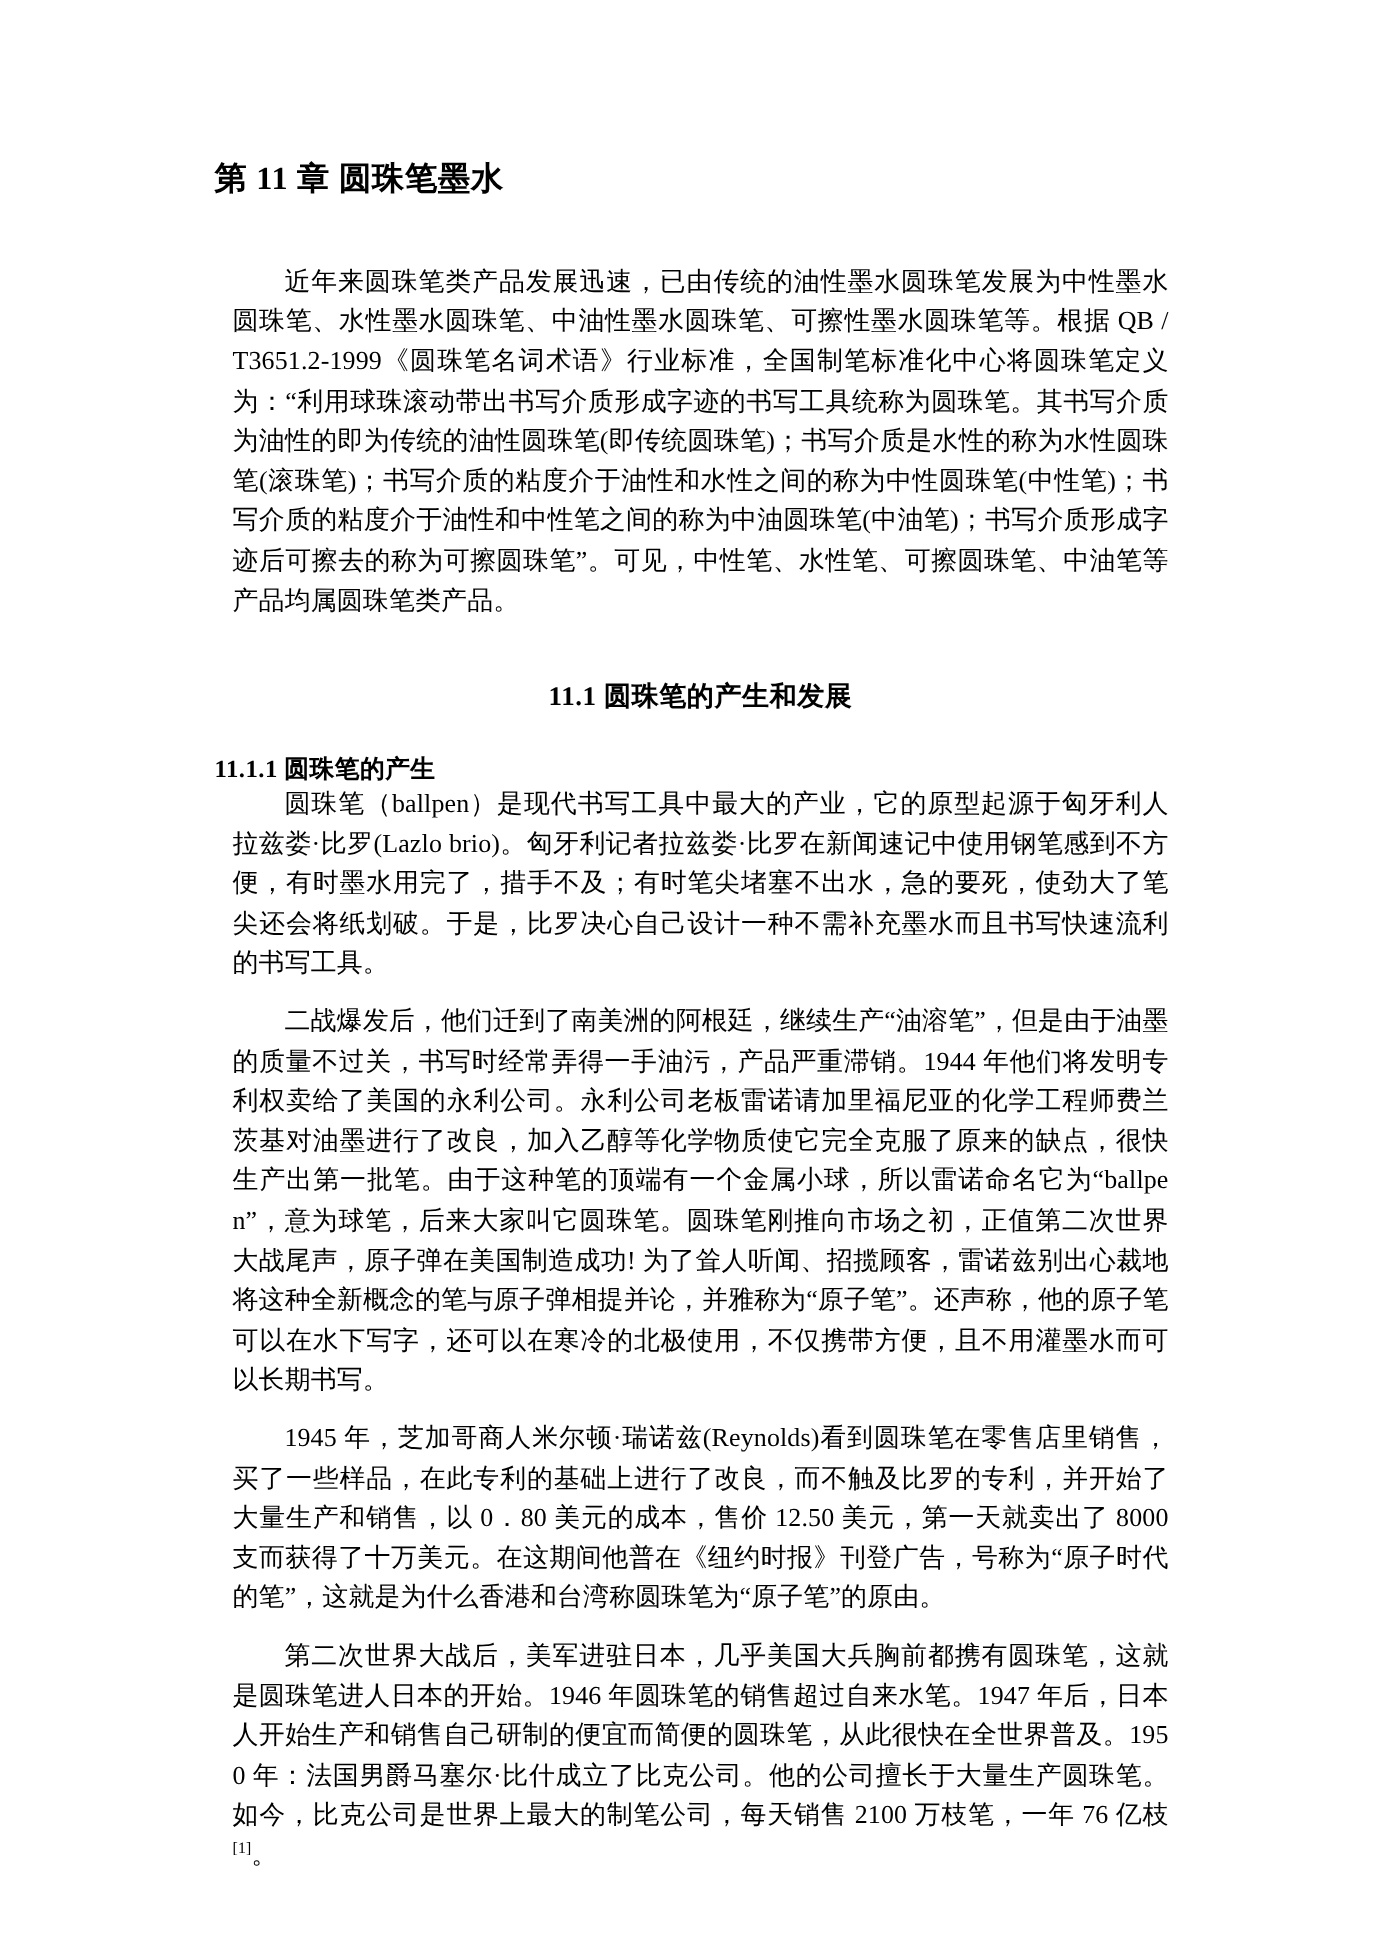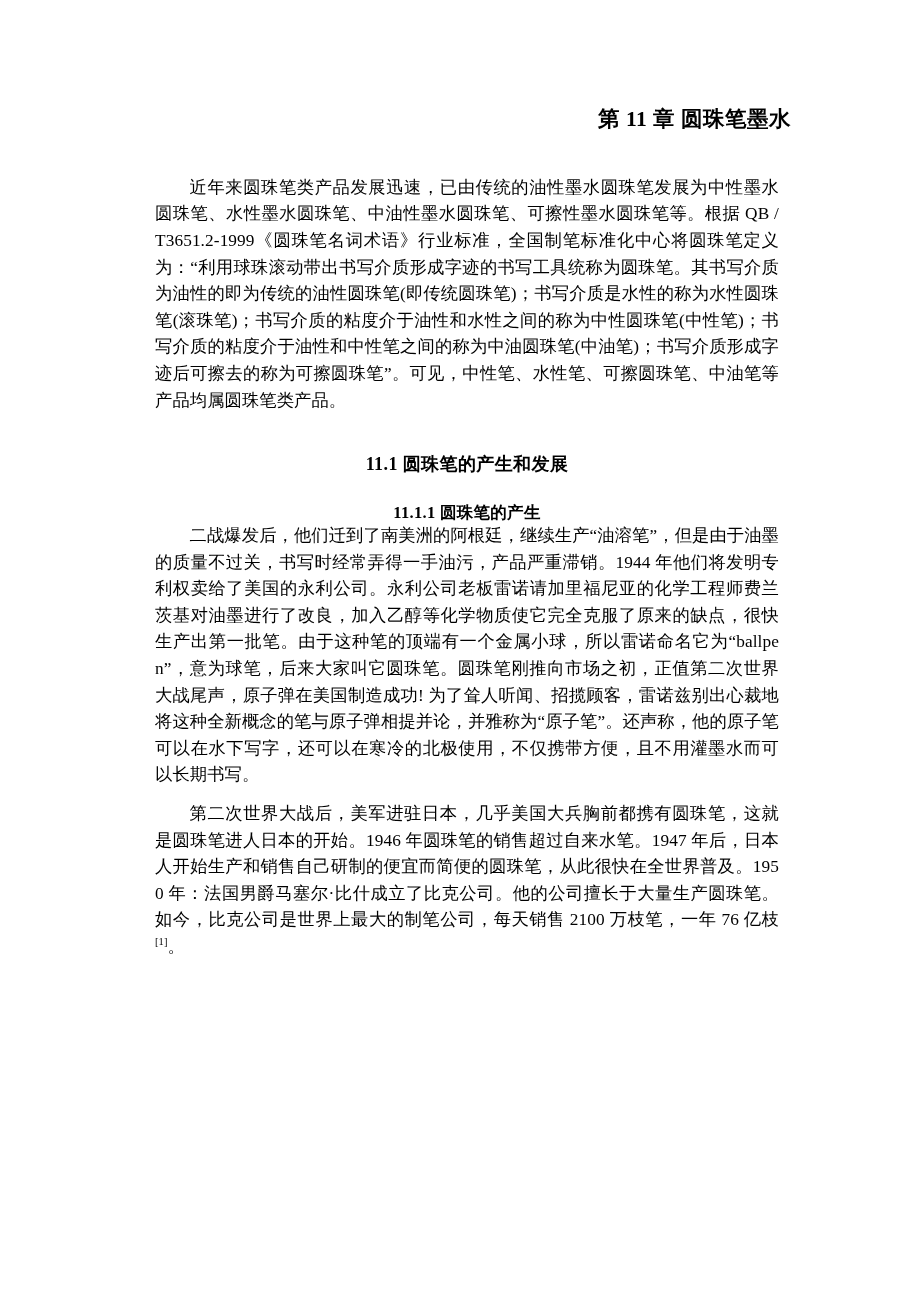--- a/index.html
+++ b/index.html
@@ -26,41 +26,41 @@
 
   .content {
     position: absolute;
     left: 143px;
     top: 0;
     width: 648px;   
   }
 
   
   .chapter-title {
-    text-align: right;
+    text-align: left;
     font-weight: bold;
     font-size: 21.5px;
     letter-spacing: 0.5px;
     margin: 0;
     padding-top: 106px;
     line-height: 1.25;
   }
 
   
   .section-heading {
     text-align: center;
     font-size: 18px;
     margin: 0;
     padding-top: 27px;
     line-height: 1.3;
     letter-spacing: 0.4px;
   }
 
   .subsection-heading {
-    text-align: center;
+    text-align: left;
     font-weight: bold;
     font-size: 16.5px;
     margin: 0;
     padding-top: 25px;
     line-height: 1.3;
     letter-spacing: 0.3px;
   }
 
   
   .body-para {
@@ -90,21 +90,23 @@
   <div class="content">
 
     <h1 class="chapter-title">第 11 章  圆珠笔墨水</h1>
 
     <p class="body-para para-gap-intro">近年来圆珠笔类产品发展迅速，已由传统的油性墨水圆珠笔发展为中性墨水圆珠笔、水性墨水圆珠笔、中油性墨水圆珠笔、可擦性墨水圆珠笔等。根据 QB / T3651.2-1999《圆珠笔名词术语》行业标准，全国制笔标准化中心将圆珠笔定义为：“利用球珠滚动带出书写介质形成字迹的书写工具统称为圆珠笔。其书写介质为油性的即为传统的油性圆珠笔(即传统圆珠笔)；书写介质是水性的称为水性圆珠笔(滚珠笔)；书写介质的粘度介于油性和水性之间的称为中性圆珠笔(中性笔)；书写介质的粘度介于油性和中性笔之间的称为中油圆珠笔(中油笔)；书写介质形成字迹后可擦去的称为可擦圆珠笔”。可见，中性笔、水性笔、可擦圆珠笔、中油笔等产品均属圆珠笔类产品。</p>
 
     <h2 class="section-heading">11.1  圆珠笔的产生和发展</h2>
 
     <h3 class="subsection-heading">11.1.1  圆珠笔的产生</h3>
 
+    <p class="body-para para-tight">圆珠笔（ballpen）是现代书写工具中最大的产业，它的原型起源于匈牙利人拉兹娄·比罗(Lazlo brio)。匈牙利记者拉兹娄·比罗在新闻速记中使用钢笔感到不方便，有时墨水用完了，措手不及；有时笔尖堵塞不出水，急的要死，使劲大了笔尖还会将纸划破。于是，比罗决心自己设计一种不需补充墨水而且书写快速流利的书写工具。</p>
 
 
     <p class="body-para para-tight">二战爆发后，他们迁到了南美洲的阿根廷，继续生产“油溶笔”，但是由于油墨的质量不过关，书写时经常弄得一手油污，产品严重滞销。1944 年他们将发明专利权卖给了美国的永利公司。永利公司老板雷诺请加里福尼亚的化学工程师费兰茨基对油墨进行了改良，加入乙醇等化学物质使它完全克服了原来的缺点，很快生产出第一批笔。由于这种笔的顶端有一个金属小球，所以雷诺命名它为“ballpen”，意为球笔，后来大家叫它圆珠笔。圆珠笔刚推向市场之初，正值第二次世界大战尾声，原子弹在美国制造成功! 为了耸人听闻、招揽顾客，雷诺兹别出心裁地将这种全新概念的笔与原子弹相提并论，并雅称为“原子笔”。还声称，他的原子笔可以在水下写字，还可以在寒冷的北极使用，不仅携带方便，且不用灌墨水而可以长期书写。</p>
 
+    <p class="body-para para-tight">1945 年，芝加哥商人米尔顿·瑞诺兹(Reynolds)看到圆珠笔在零售店里销售，买了一些样品，在此专利的基础上进行了改良，而不触及比罗的专利，并开始了大量生产和销售，以 0．80 美元的成本，售价 12.50 美元，第一天就卖出了 8000 支而获得了十万美元。在这期间他普在《纽约时报》刊登广告，号称为“原子时代的笔”，这就是为什么香港和台湾称圆珠笔为“原子笔”的原由。</p>
 
     <p class="body-para para-tight"><span>第二次世界大战后，美军进驻日本，几乎美国大兵胸前都携有圆珠笔，这就是圆珠笔进人日本的开始。1946 年圆珠笔的销售超过自来水笔。1947 年后，日本人开始生产和销售自己研制的便宜而简便的圆珠笔，从此很快在全世界普及。1950 年：法国男爵马塞尔·比什成立了比克公司。他的公司擅长于大量生产圆珠笔。如今，比克公司是世界上最大的制笔公司，每天销售 2100 万枝笔，一年 76 亿枝</span><sup class="ref">[1]</sup><span>。</span></p>
 
   </div>
 </div>
 
 </body></html>

